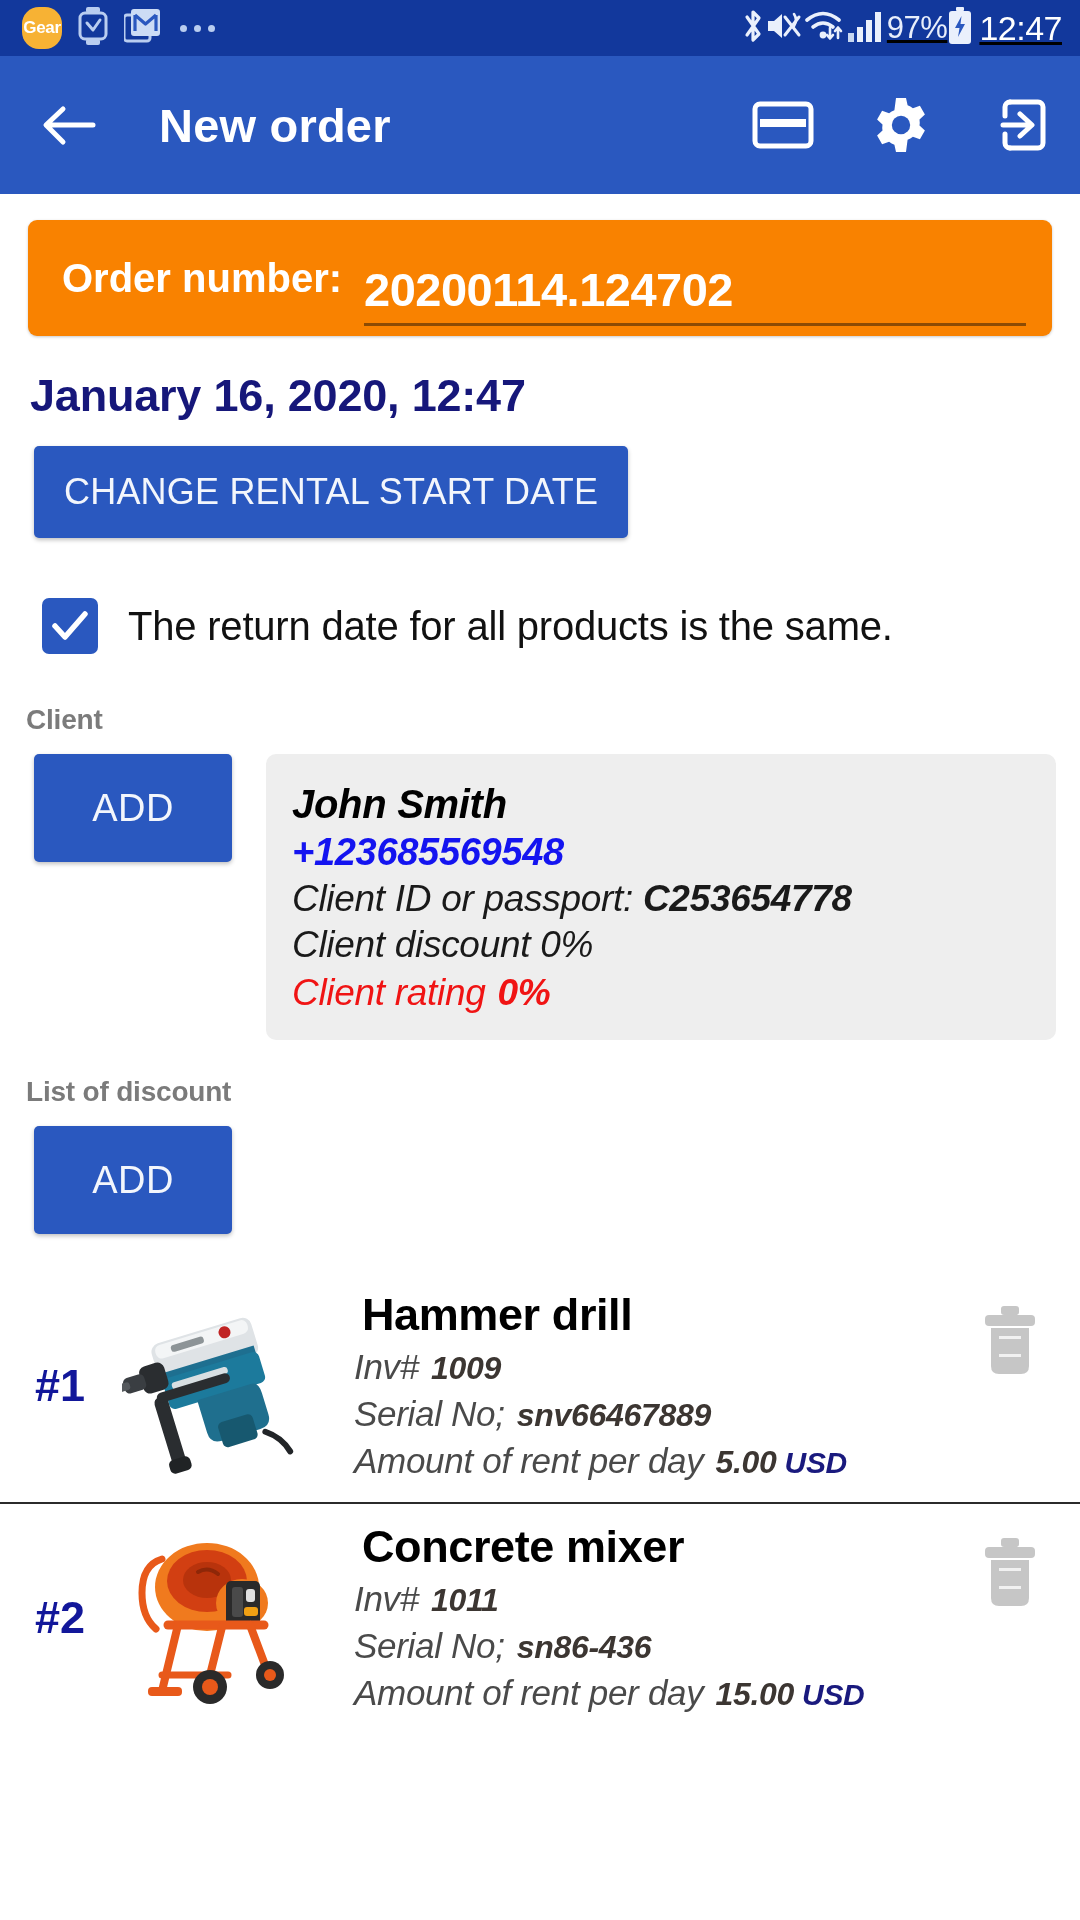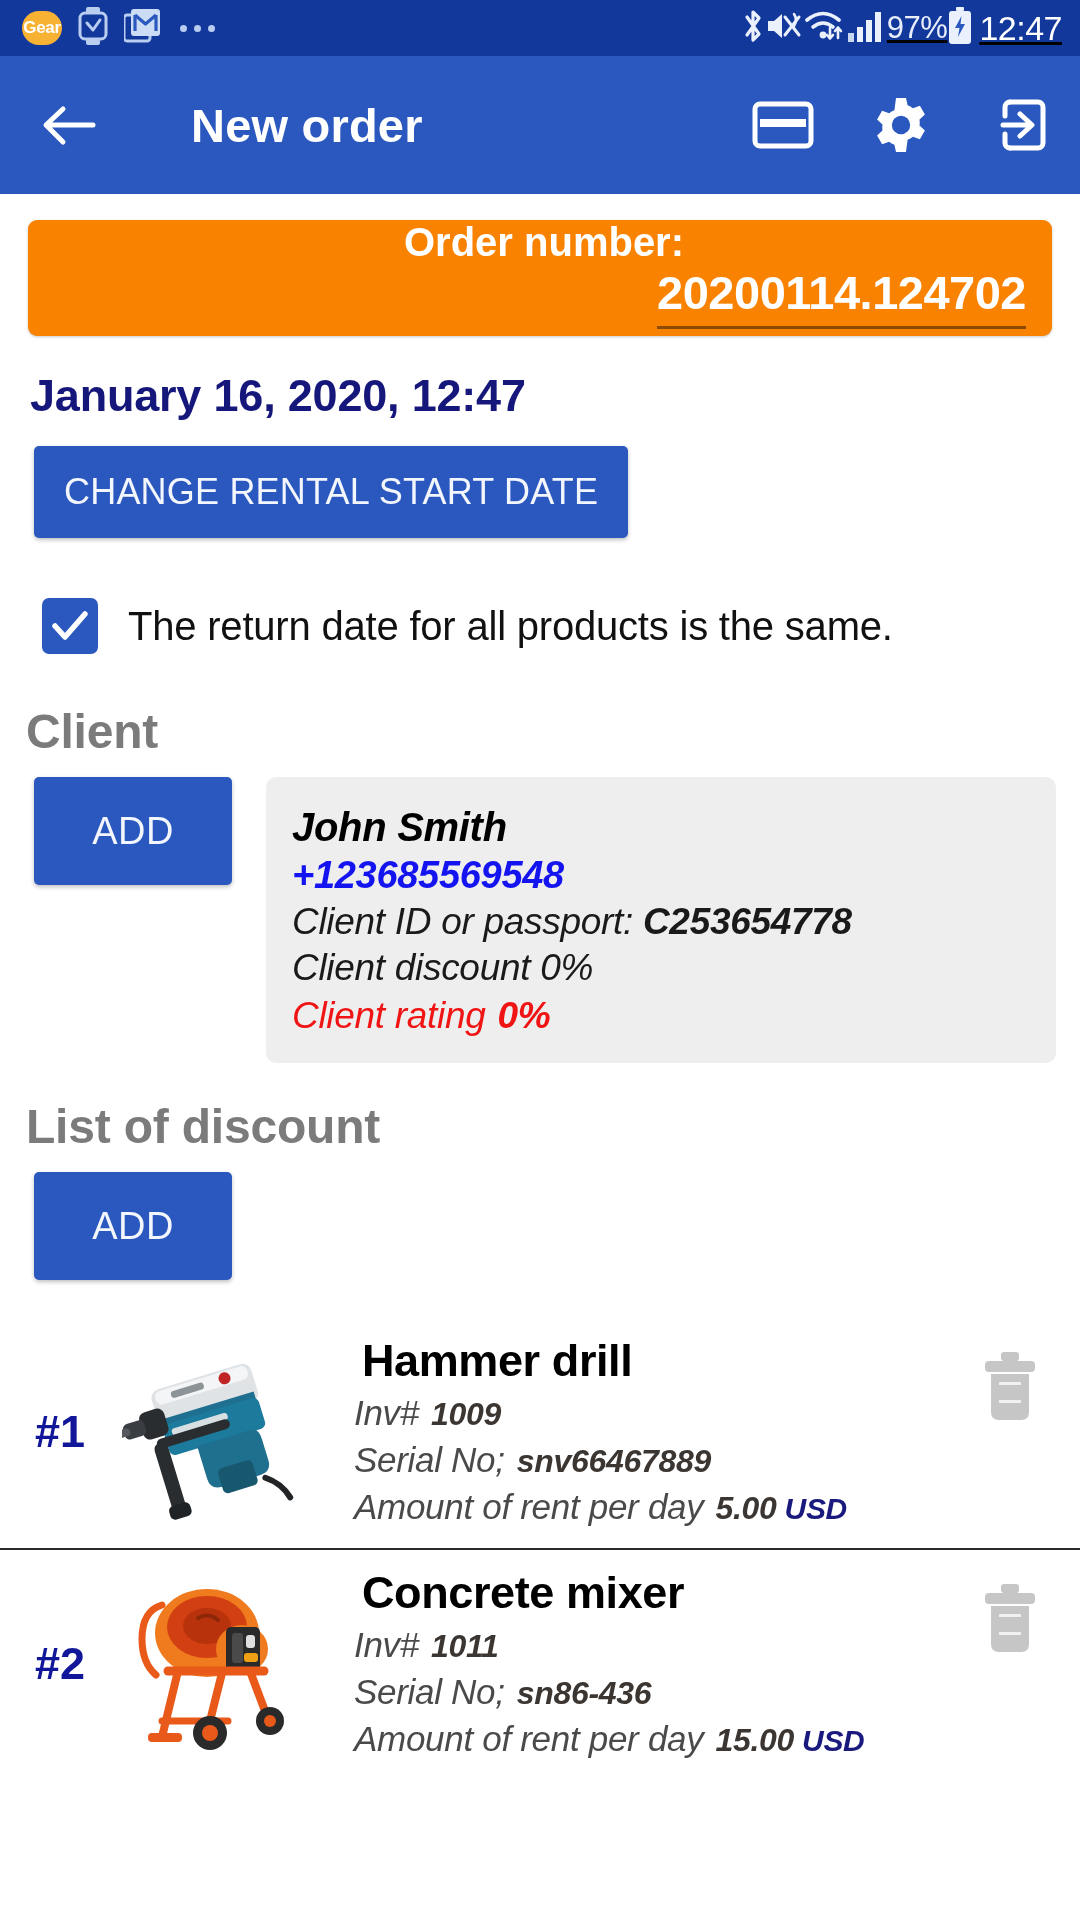--- a/index.html
+++ b/index.html
@@ -39,21 +39,21 @@
   }
   .sb-spacer { flex: 1 1 auto; }
   .sb-right {
     display: flex;
     align-items: center;
     flex: 0 0 auto;
     text-decoration: underline;
   }
   .gear-badge {
     width: 40px;
-    height: 34px;
+    height: 42px;
     border-radius: 17px;
     background: #f7b234;
     color: #ffffff;
     font-size: 17px;
     font-weight: bold;
     display: flex;
     align-items: center;
     justify-content: center;
     letter-spacing: -0.3px;
   }
@@ -86,21 +86,20 @@
   }
 
   
   .appbar {
     height: 138px;
     background: #2a58bf;
     display: flex;
     align-items: center;
     padding: 0 30px 0 38px;
     box-sizing: border-box;
-    gap: 32px;
   }
   .back-btn {
     width: 64px; height: 64px;
     display: flex; align-items: center; justify-content: center;
     flex: 0 0 auto;
     cursor: pointer;
   }
   .appbar-title {
     color: #ffffff;
     font-size: 47px;
@@ -126,24 +125,23 @@
     position: relative;
     padding: 0;
   }
   .order-banner {
     margin: 26px 28px 0 28px;
     background: #f98200;
     border-radius: 9px;
     height: 116px;
     display: flex;
     align-items: center;
-    padding: 0 26px 10px 34px;
+    padding: 0 26px 0 34px;
     box-sizing: border-box;
     box-shadow: 0 1px 3px rgba(0,0,0,0.22);
-    flex-direction: column;
   }
   .order-label {
     color: #ffffff;
     font-size: 40px;
     font-weight: bold;
     white-space: nowrap;
     letter-spacing: 0px;
   }
   .order-input {
     flex: 1 1 auto;
@@ -206,21 +204,21 @@
     margin-left: 30px;
     font-size: 40px;
     color: #111111;
     letter-spacing: -0.2px;
   }
 
   .section-label {
     margin-left: 26px;
     margin-top: 50px;
     color: #7b7b7b;
-    font-size: 48px;
+    font-size: 28px;
     font-weight: bold;
     letter-spacing: -0.2px;
   }
 
   .client-row {
     display: flex;
     align-items: flex-start;
     margin-top: 18px;
   }
   .btn-add {

